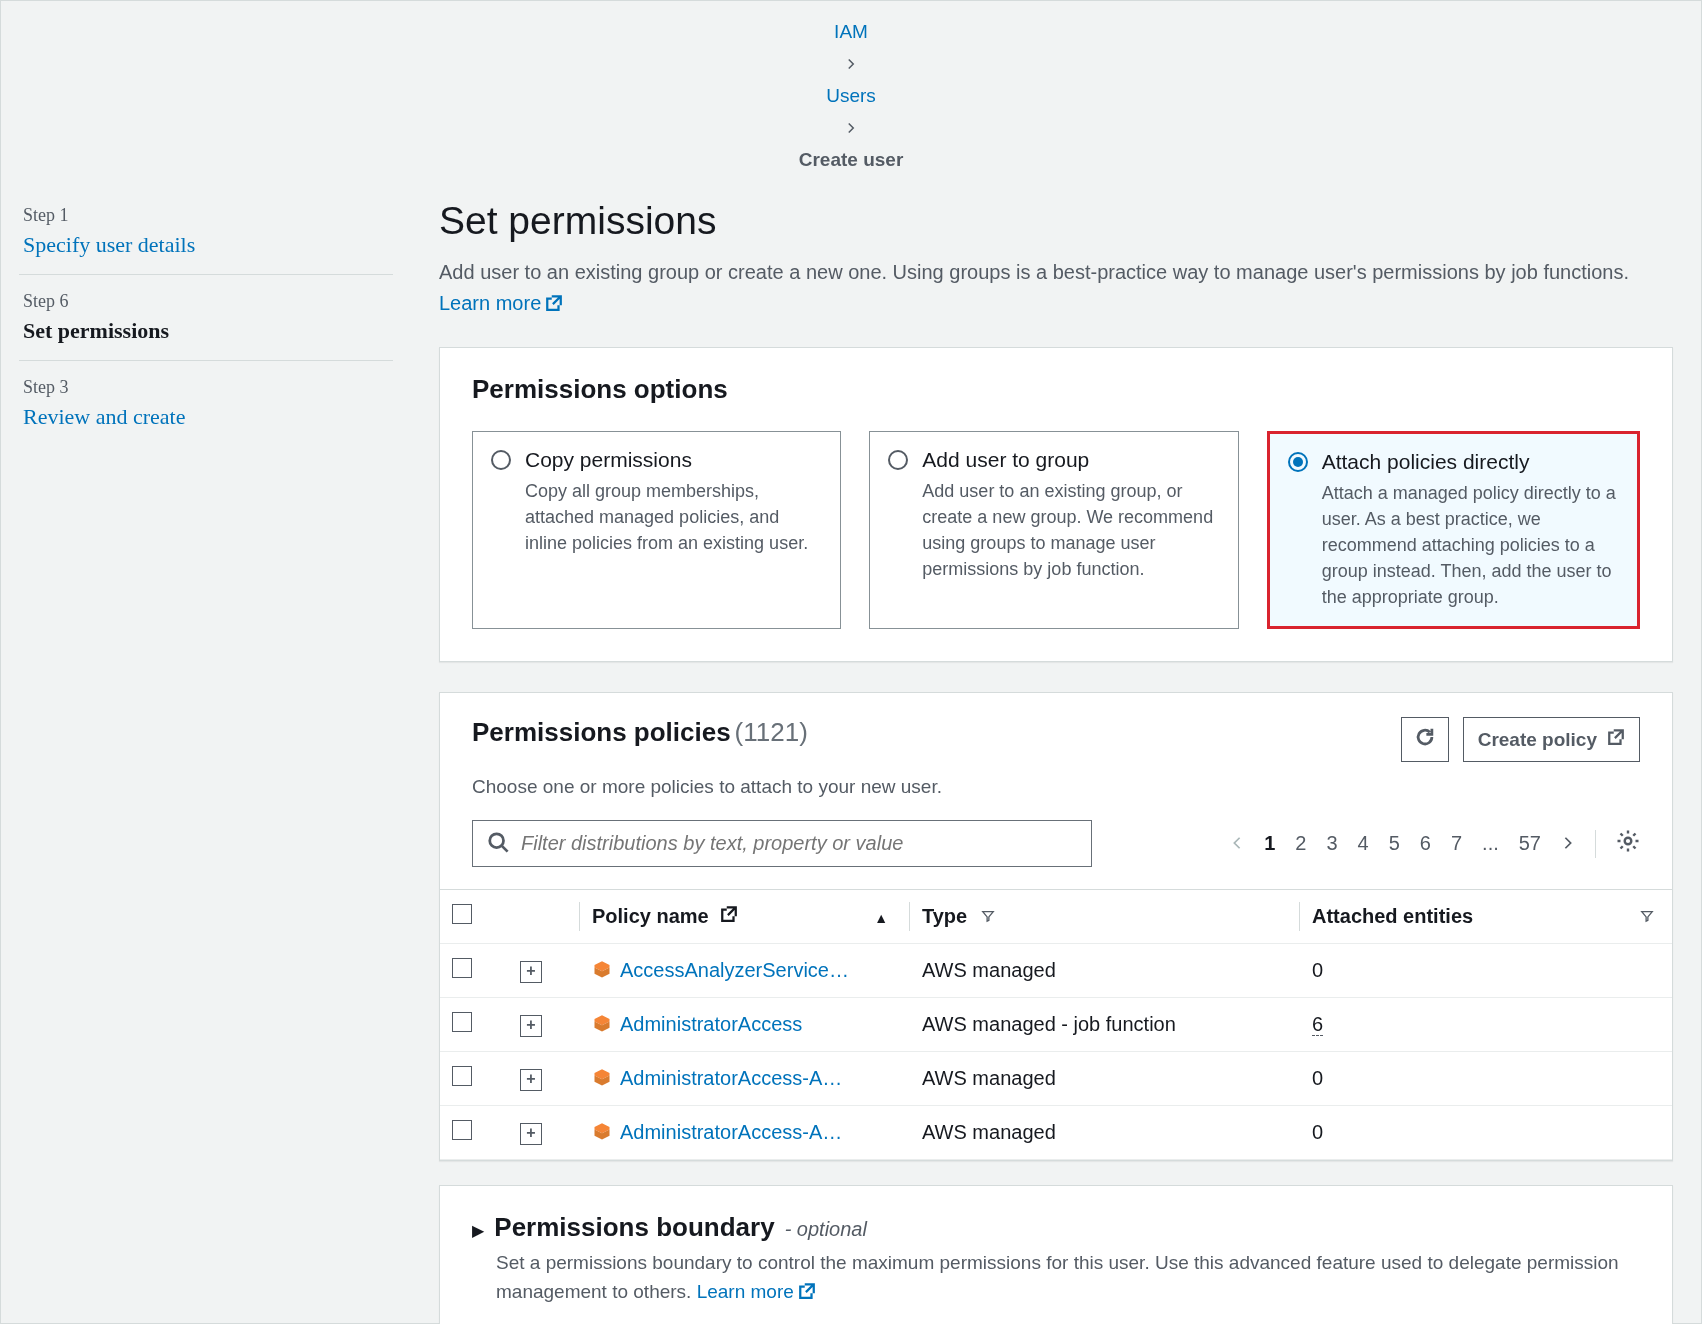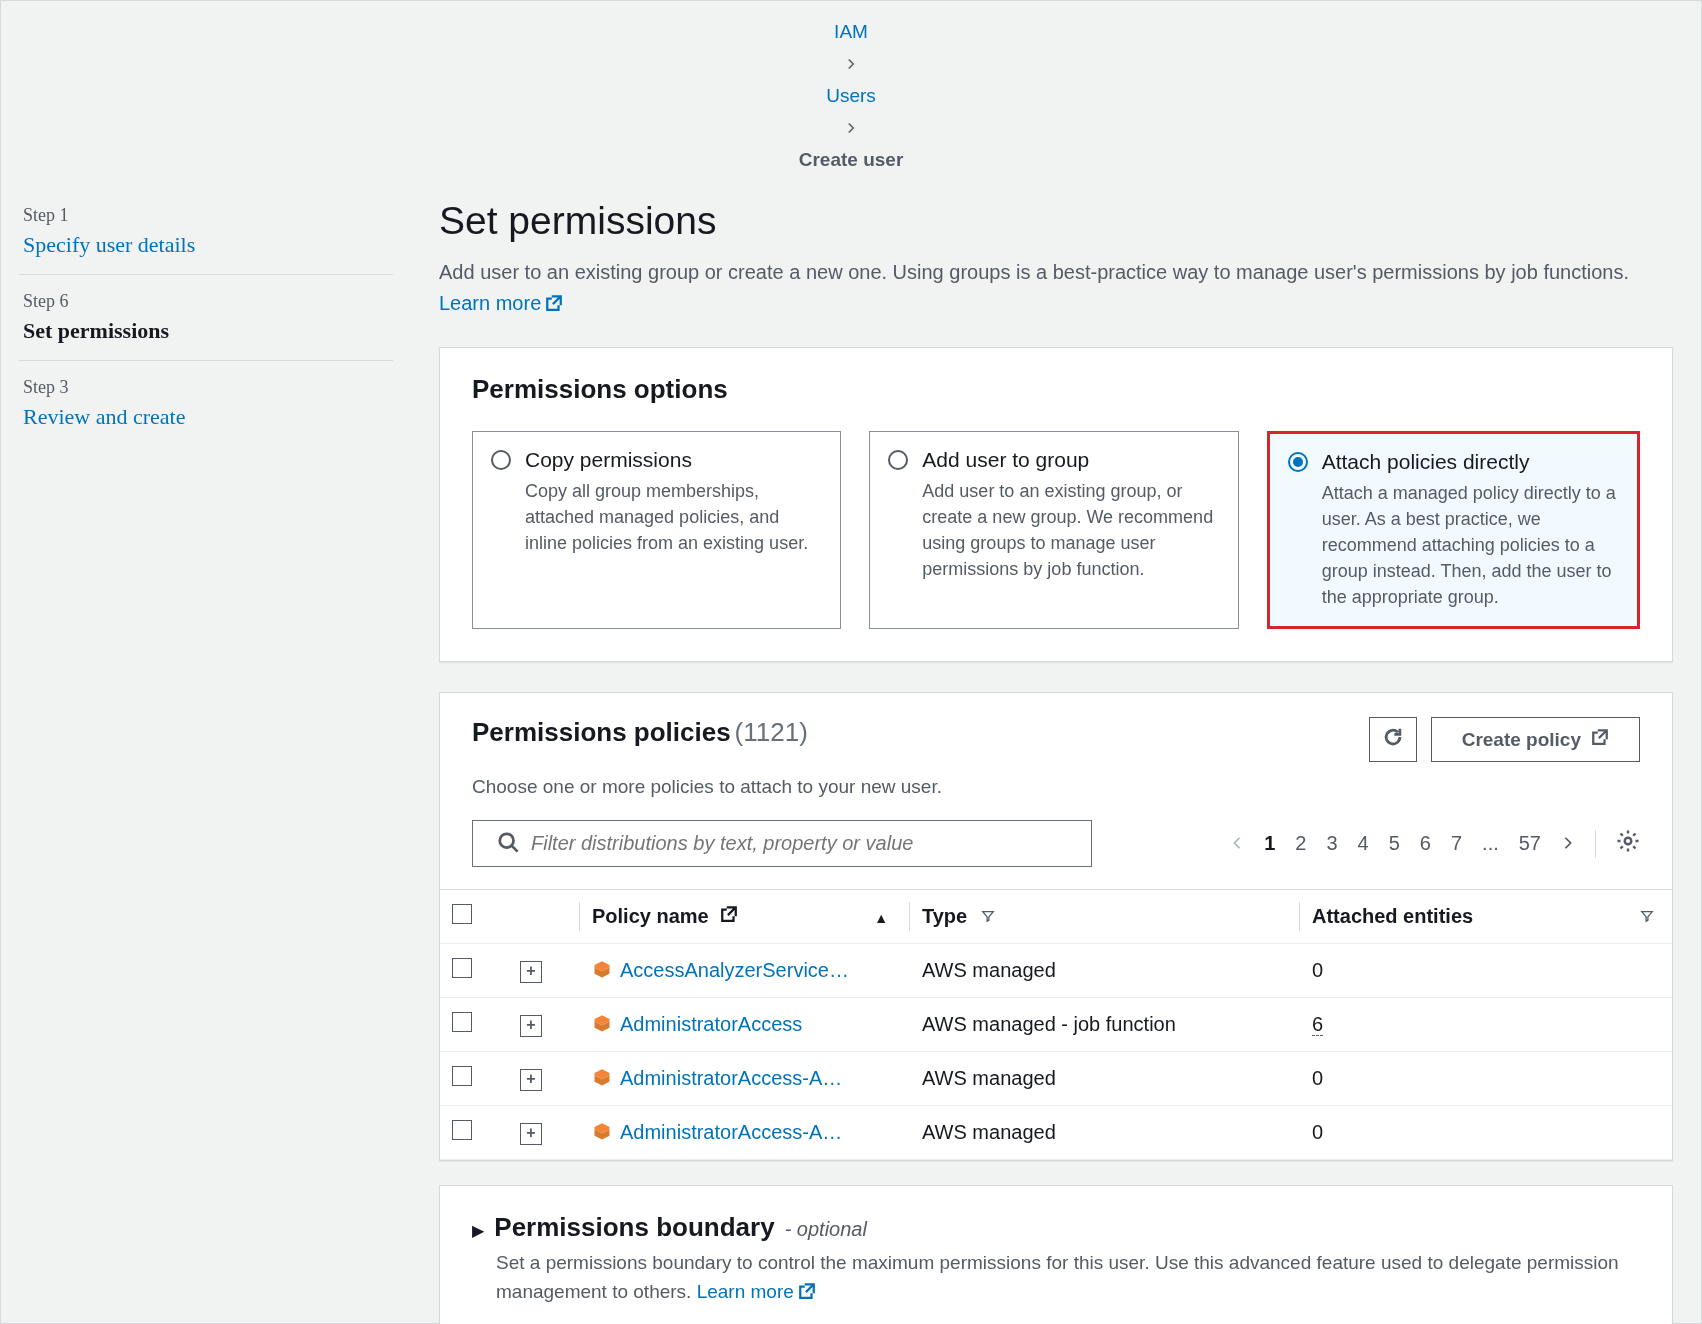--- a/index.html
+++ b/index.html
@@ -81,31 +81,31 @@
   .policies-panel { margin-top: 30px; }
   .policies-head {
     display: flex; justify-content: space-between; align-items: flex-start;
     padding: 24px 32px 14px 32px;
   }
   .policies-title { font-size: 26px; font-weight: 700; display: inline; }
   .policies-count { font-size: 26px; color: #687078; font-weight: 400; }
   .policies-sub { padding: 0 32px; font-size: 19px; color: #545b64; }
   .head-actions { display: flex; gap: 14px; }
   .icon-btn, .btn {
-    border: 1px solid #545b64; background: #fff; padding: 8px 30px;
+    border: 1px solid #545b64; background: #fff; padding: 8px 14px;
     font-size: 19px; font-weight: 700; color: #545b64; cursor: pointer;
     display: inline-flex; align-items: center; gap: 10px;
   }
   .icon-btn { padding: 8px 12px; }
   .filter-row {
     display: flex; align-items: center; padding: 22px 32px 12px 32px; gap: 20px;
   }
   .filter-input-wrap {
     border: 1px solid #687078; width: 620px; display: flex; align-items: center;
-    padding: 10px 24px;
+    padding: 10px 14px;
   }
   .filter-input-wrap input {
     border: none; outline: none; flex: 1; font-size: 20px;
     font-style: italic; color: #687078; background: transparent;
   }
   .pagination { display: flex; align-items: center; gap: 20px; font-size: 20px; color: #545b64; margin-left: auto; }
   .pagination .page { cursor: pointer; }
   .pagination .page.current { font-weight: 700; color: #16191f; }
   .divider-v { width: 1px; background: #d5dbdb; height: 28px; }
   .gear { cursor: pointer; }

